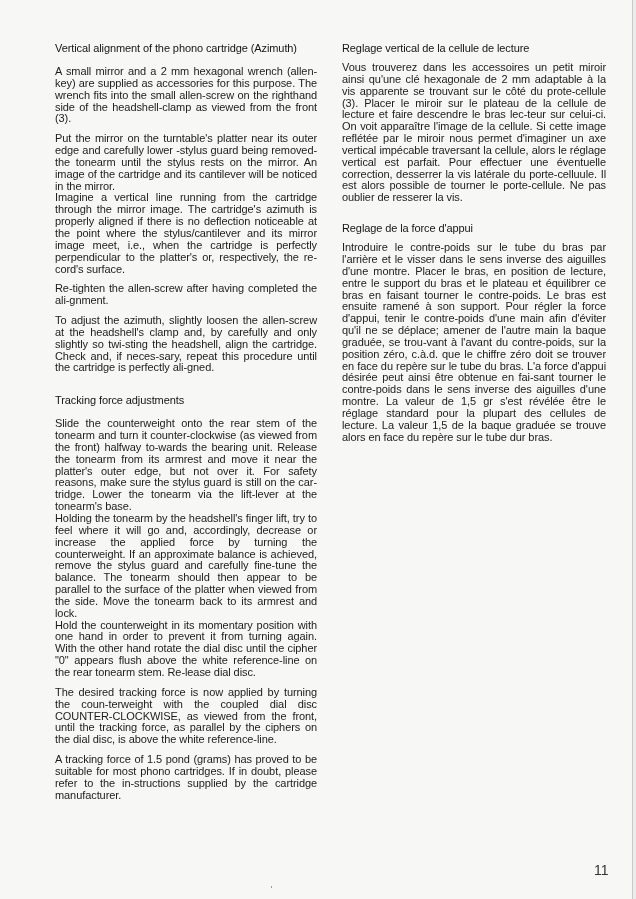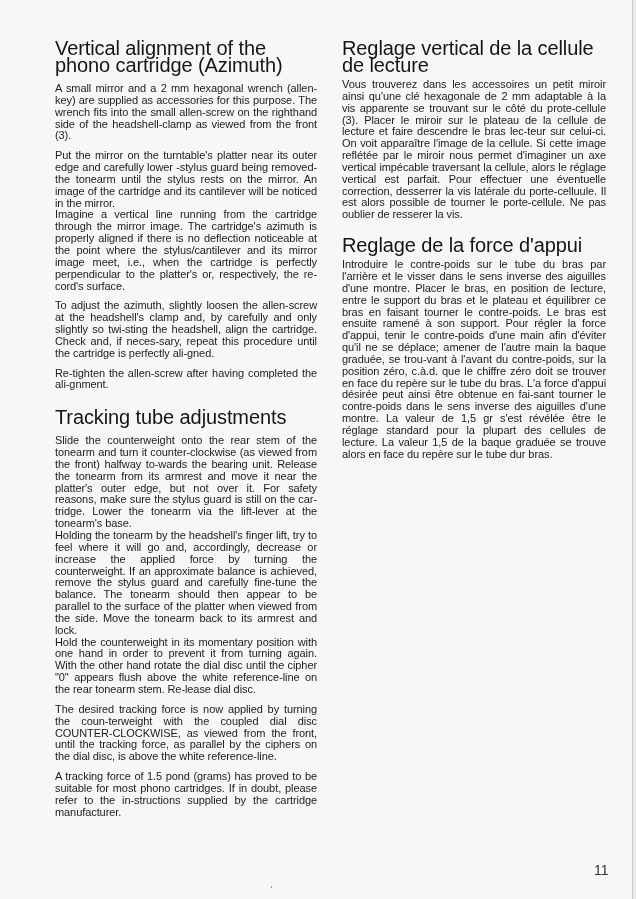--- a/index.html
+++ b/index.html
@@ -34,21 +34,21 @@
   .column {
     position: absolute;
     top: 40px;
     width: 262px;
   }
   .col-left { left: 55px; }
   .col-right { left: 342px; width: 264px; }
 
   h2 {
     font-weight: normal;
-    font-size: 20px;
+    font-size: 11px;
     line-height: 17px;
     margin: 0 0 9px 0;
     letter-spacing: -0.1px;
     color: #151515;
   }
   .col-right h2 { margin-bottom: 5px; }
 
   p {
     font-size: 11px;
     line-height: 11.85px;
@@ -82,24 +82,24 @@
 <body>
 
 <div class="page-edge-shadow"></div>
 <div class="page-edge"></div>
 
 <div class="column col-left">
   <h2>Vertical alignment of the phono cartridge (Azimuth)</h2>
   <p>A small mirror and a 2 mm hexagonal wrench (allen-key) are supplied as accessories for this purpose. The wrench fits into the small allen-screw on the righthand side of the headshell-clamp as viewed from the front (3).</p>
   <p class="tight">Put the mirror on the turntable's platter near its outer edge and carefully lower -stylus guard being removed- the tonearm until the stylus rests on the mirror. An image of the cartridge and its cantilever will be noticed in the mirror.</p>
   <p>Imagine a vertical line running from the cartridge through the mirror image. The cartridge's azimuth is properly aligned if there is no deflection noticeable at the point where the stylus/cantilever and its mirror image meet, i.e., when the cartridge is perfectly perpendicular to the platter's or, respectively, the re-cord's surface.</p>
+  <p>Re-tighten the allen-screw after having completed the ali-gnment.</p>
   <p>To adjust the azimuth, slightly loosen the allen-screw at the headshell's clamp and, by carefully and only slightly so twi-sting the headshell, align the cartridge. Check and, if neces-sary, repeat this procedure until the cartridge is perfectly ali-gned.</p>
-  <p>Re-tighten the allen-screw after having completed the ali-gnment.</p>
 
-  <h2 class="gap-heading">Tracking tube adjustments</h2>
+  <h2 class="gap-heading">Tracking force adjustments</h2>
   <p class="tight">Slide the counterweight onto the rear stem of the tonearm and turn it counter-clockwise (as viewed from the front) halfway to-wards the bearing unit. Release the tonearm from its armrest and move it near the platter's outer edge, but not over it. For safety reasons, make sure the stylus guard is still on the car-tridge. Lower the tonearm via the lift-lever at the tonearm's base.</p>
   <p class="tight">Holding the tonearm by the headshell's finger lift, try to feel where it will go and, accordingly, decrease or increase the applied force by turning the counterweight. If an approximate balance is achieved, remove the stylus guard and carefully fine-tune the balance. The tonearm should then appear to be parallel to the surface of the platter when viewed from the side. Move the tonearm back to its armrest and lock.</p>
   <p>Hold the counterweight in its momentary position with one hand in order to prevent it from turning again. With the other hand rotate the dial disc until the cipher "0" appears flush above the white reference-line on the rear tonearm stem. Re-lease dial disc.</p>
   <p>The desired tracking force is now applied by turning the coun-terweight with the coupled dial disc COUNTER-CLOCKWISE, as viewed from the front, until the tracking force, as parallel by the ciphers on the dial disc, is above the white reference-line.</p>
   <p>A tracking force of 1.5 pond (grams) has proved to be suitable for most phono cartridges. If in doubt, please refer to the in-structions supplied by the cartridge manufacturer.</p>
 </div>
 
 <div class="column col-right">
   <h2>Reglage vertical de la cellule de lecture</h2>
   <p>Vous trouverez dans les accessoires un petit miroir ainsi qu'une clé hexagonale de 2 mm adaptable à la vis apparente se trouvant sur le côté du prote-cellule (3). Placer le miroir sur le plateau de la cellule de lecture et faire descendre le bras lec-teur sur celui-ci. On voit apparaître l'image de la cellule. Si cette image reflétée par le miroir nous permet d'imaginer un axe vertical impécable traversant la cellule, alors le réglage vertical est parfait. Pour effectuer une éventuelle correction, desserrer la vis latérale du porte-celluule. Il est alors possible de tourner le porte-cellule. Ne pas oublier de resserer la vis.</p>

